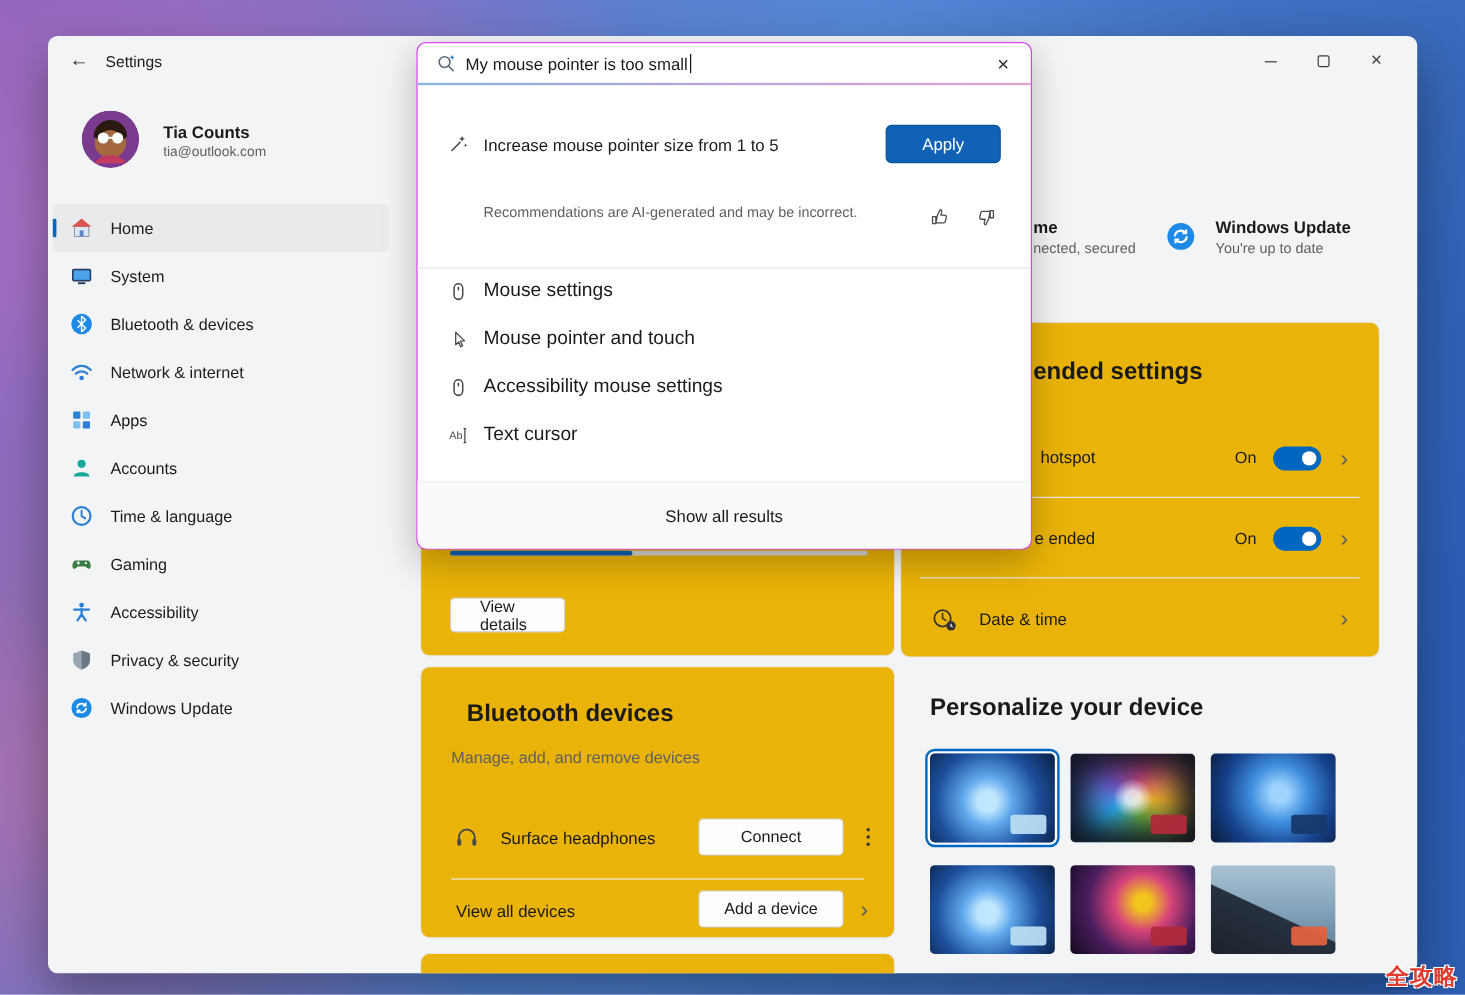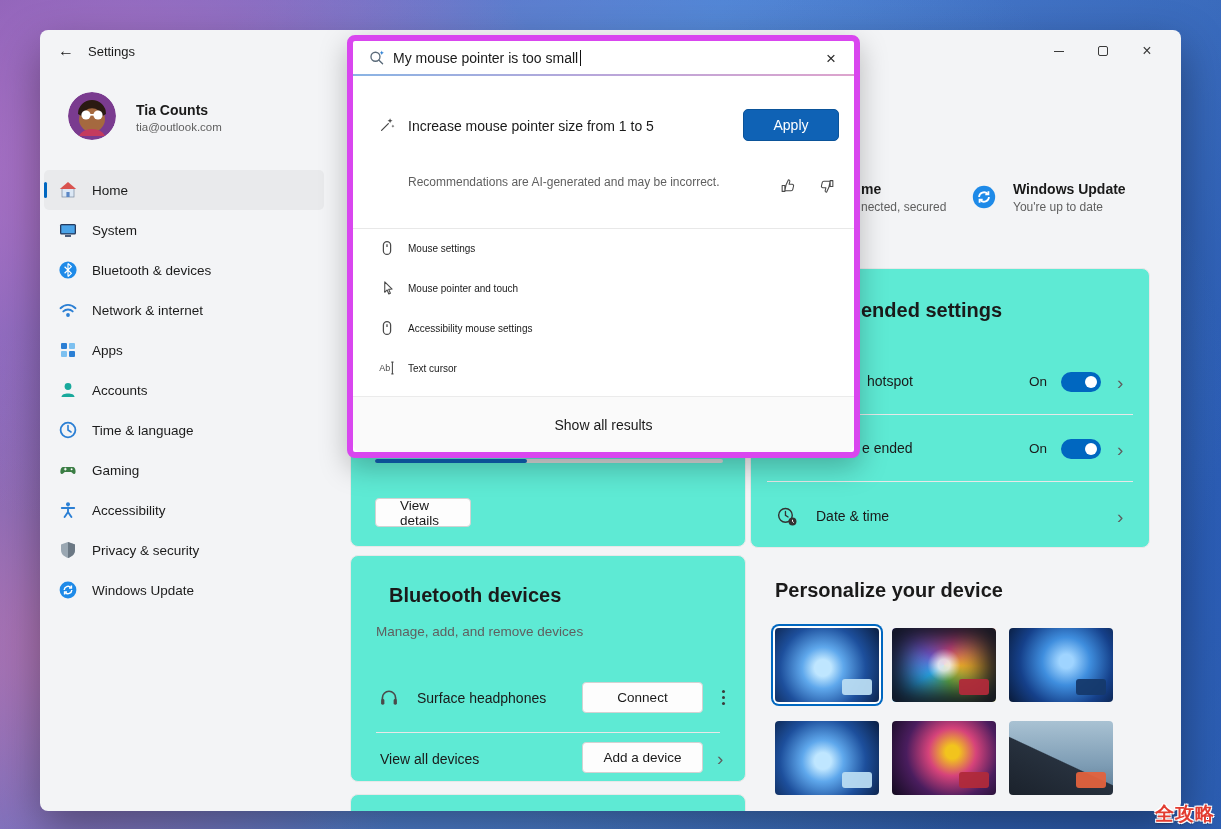--- a/index.html
+++ b/index.html
@@ -41,21 +41,21 @@
   .nav { position:absolute; left:4px; top:140px; width:280px; }
   .nav-item { position:relative; height:40px; display:flex; align-items:center;
     gap:14px; padding-left:14px; border-radius:5px; font-size:13.5px; color:#1b1b1b; }
   .nav-item.selected { background:#e9eaec; }
   .nav-item.selected::before { content:""; position:absolute; left:0; top:12px; bottom:12px;
     width:3px; border-radius:2px; background:#0067c0; }
   .nav-icon { width:20px; height:20px; flex:0 0 20px; display:flex; }
   .nav-icon svg { width:20px; height:20px; }
 
   
-  .card { position:absolute; background:#5eead4; border:1px solid #e8e8e8; border-radius:8px; }
+  .card { position:absolute; background:#eab308; border:1px solid #e8e8e8; border-radius:8px; }
 
   .bar-track { position:absolute; left:335px; top:429px; width:348px; height:4px;
     background:#d9d9d9; border-radius:2px; }
   .bar-fill { position:absolute; left:0; top:0; height:4px; width:152px;
     background:#0f62b5; border-radius:2px; }
   .btn { display:flex; align-items:center; justify-content:center;
     background:#fdfdfd; border:1px solid #d2d2d2; border-radius:4px;
     font-size:13.5px; color:#1a1a1a; }
   .btn-primary { background:#0f62b5; border:1px solid #0b5399; color:#fff; font-size:14px; border-radius:5px; }
 
@@ -84,34 +84,34 @@
   .t-bloom-blue2 { background:
       radial-gradient(circle at 55% 45%, #9fd4ff 0 10%, #3f8ede 34%, #15408a 66%, #091a38 100%); }
   .t-abstract-dark { background:
       radial-gradient(circle at 58% 42%, #f2c41d 0 9%, #d6437a 32%, #4a1d5e 62%, #120a1e 100%); }
   .t-landscape { background:
       linear-gradient(205deg, rgba(0,0,0,0) 52%, #27313e 53%, #1b222c 100%),
       linear-gradient(180deg,#a9c2d3 0%, #7d9cb4 60%, #5c7a92 100%); }
 
   
   .overlay { position:absolute; left:307px; top:5px; width:513px; height:423px;
-    background:#fff; border:6px solid #d946ef; border-radius:8px;
+    background:#fff; border:1px solid #d946ef; border-radius:8px;
     box-shadow:0 10px 28px rgba(0,0,0,.25); z-index:50; }
   .ov-inputrow { position:absolute; left:0; top:0; right:0; height:34px; }
   .ov-query { position:absolute; left:40px; top:0; height:34px; display:flex;
     align-items:center; font-size:14px; color:#1a1a1a; }
   .caret { display:inline-block; width:1px; height:16px; background:#111; margin-left:2px; }
   .ov-underline { position:absolute; left:0; top:33px; right:0; height:2px;
     background:linear-gradient(90deg,#8ab4e4,#b9a6da,#dda4cd); }
   .ov-close { position:absolute; right:10px; top:5px; width:26px; height:26px;
     display:flex; align-items:center; justify-content:center; font-size:17px; color:#2a2a2a; }
   .ov-icon18 svg { width:18px; height:18px; }
   .ov-row { position:absolute; left:0; right:0; height:40px; }
   .ov-row-label { position:absolute; left:55px; top:0; height:40px; display:flex;
-    align-items:center; font-size:10px; color:#1a1a1a; }
+    align-items:center; font-size:16px; color:#1a1a1a; }
   .ov-row-icon { position:absolute; left:25px; top:11px; }
   .ov-footer { position:absolute; left:0; right:0; bottom:0; height:56px;
     background:#fafafa; border-top:1px solid #ebebeb; border-radius:0 0 8px 8px;
     display:flex; align-items:center; justify-content:center; font-size:14px; color:#1a1a1a; }
   .fb-btn { position:absolute; top:131px; width:28px; height:28px; display:flex;
     align-items:center; justify-content:center; border-radius:4px; }
   .fb-btn svg { width:18px; height:18px; }
 
   
   .abs { position:absolute; }

